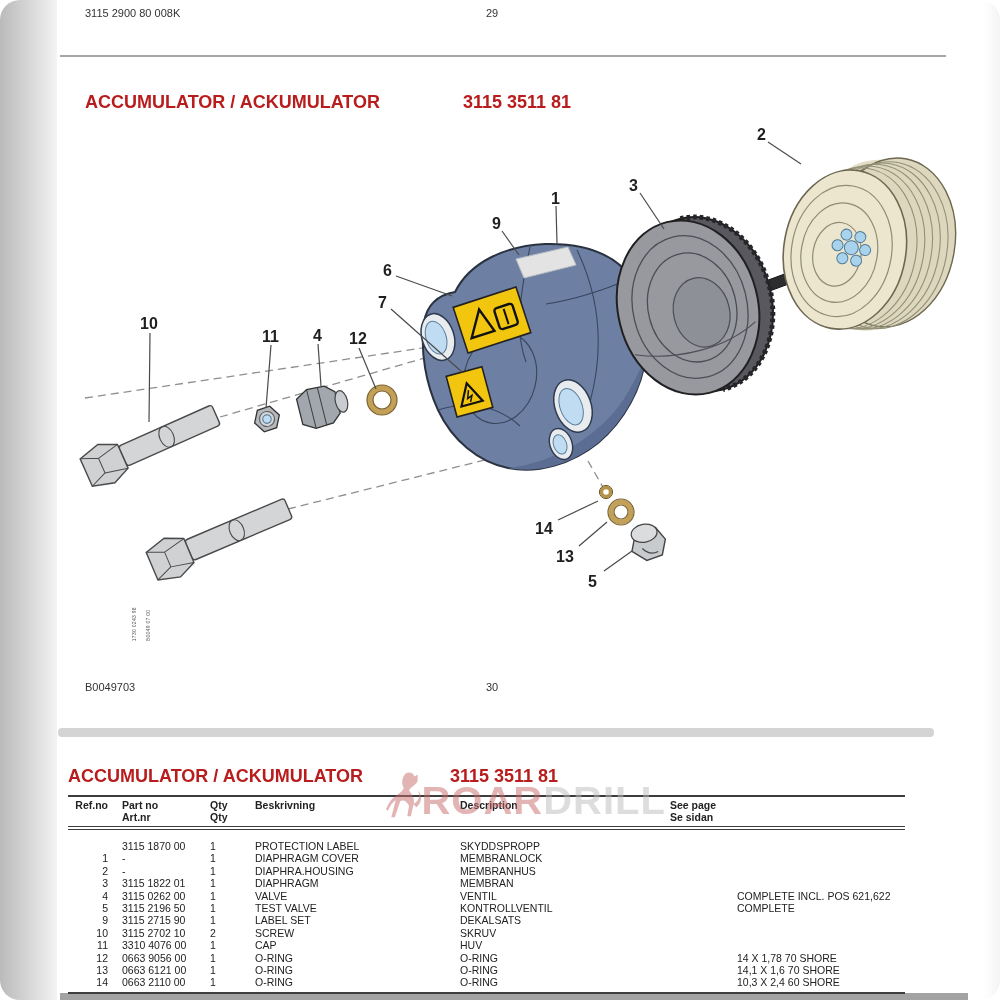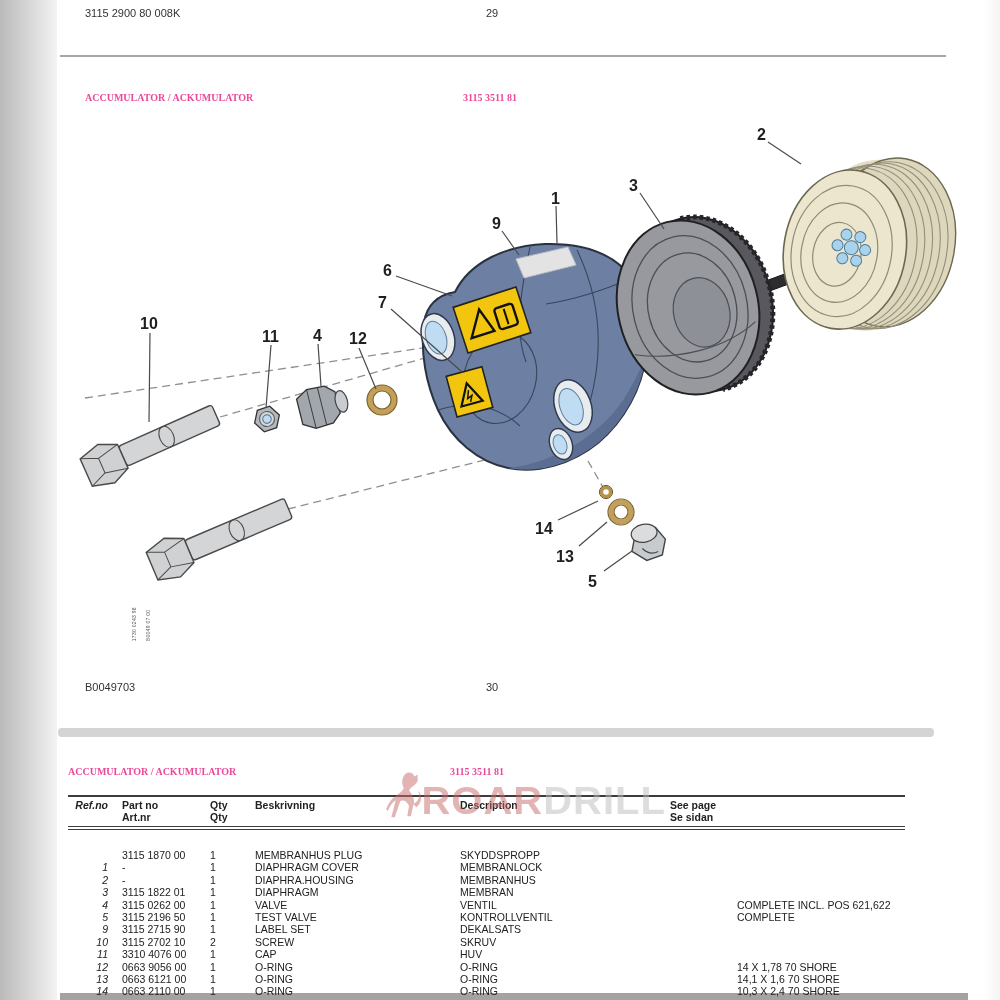--- a/index.html
+++ b/index.html
@@ -1,41 +1,41 @@
 <!DOCTYPE html>
 <html><head>
 <meta charset="utf-8">
 <style>
   html,body{margin:0;padding:0;background:#ffffff;}
   #page{position:relative;width:1000px;height:1000px;background:#ffffff;overflow:hidden;
-        font-family:"Liberation Sans", sans-serif;color:#222;}
+        font-family:"Liberation Sans", sans-serif;color:#222;border-radius:20px;}
   .edge-left{position:absolute;left:0;top:0;width:57px;height:1000px;
              background:linear-gradient(90deg,#bababa,#d9d9d9 55%,#f3f3f3);}
   .edge-right{position:absolute;right:0;top:0;width:16px;height:1000px;
               background:linear-gradient(270deg,#f4f4f4,#ffffff);}
   .hdr-text{position:absolute;font-size:11px;color:#333;white-space:pre;}
   .rule-top{position:absolute;left:60px;top:55px;width:886px;height:2px;background:#a6a6a6;}
-  .title{position:absolute;font-size:10px;font-weight:bold;color:#ec4899;white-space:pre;font-family:Liberation Serif, serif;}
+  .title{position:absolute;font-size:18px;font-weight:bold;color:#b91c1c;white-space:pre;}
   .sep-band{position:absolute;left:58px;top:728px;width:876px;height:9px;background:#d4d4d4;border-radius:4px;}
   .bottom-band{position:absolute;left:60px;top:993px;width:908px;height:7px;background:#a3a3a3;}
   .side-note{position:absolute;left:124px;top:648px;transform:rotate(-90deg);transform-origin:0 0;
              font-size:5px;line-height:7px;color:#555;letter-spacing:.3px;white-space:pre;}
   
   #tablewrap{position:absolute;left:68px;top:795px;width:837px;z-index:2;}
   .t-rule{height:2px;background:#3d3d3d;}
   .t-rule-thin{height:1px;background:#3d3d3d;}
   .t-gap{height:2px;}
   .thead,.trow{display:grid;grid-template-columns:44px 88px 45px 205px 210px 67px 178px;}
   .thead{padding:2px 0 3px 0;}
   .thead .tcell{font-weight:bold;font-size:10.5px;line-height:12px;white-space:pre;}
   .trow{height:12.4px;}
   .tcell{font-size:10.5px;line-height:12.4px;white-space:pre;overflow:visible;}
-  .tcell.c0{text-align:right;padding-right:4px;font-style:italic;}
+  .tcell.c0{text-align:right;padding-right:4px;}
   .tcell.c1,.tcell.c2,.tcell.c3,.tcell.c4,.tcell.c5,.tcell.c6{padding-left:10px;}
-  #rows{margin-top:19px;}
+  #rows{margin-top:10px;}
   
   #watermark{position:absolute;left:386px;top:763px;width:280px;height:58px;z-index:6;
              opacity:.5;pointer-events:none;display:flex;align-items:flex-end;}
   #watermark .wm-text{font-weight:bold;font-size:40px;line-height:40px;letter-spacing:1px;
              transform:scaleY(.95);white-space:pre;}
   svg{display:block;}
   #diagram{position:absolute;left:0;top:0;z-index:1;}
   .callout{font-size:16px;font-weight:bold;fill:#1f1f1f;font-family:"Liberation Sans",sans-serif;}
 </style>
 </head>
@@ -246,21 +246,21 @@
       <div class="tcell c5"><span>See page</span><br><span>Se sidan</span></div>
     </div>
     <div class="t-rule-thin"></div>
     <div class="t-gap"></div>
     <div class="t-rule-thin"></div>
     <div id="rows">
         <div class="trow">
           <div class="tcell c0"></div>
           <div class="tcell c1">3115 1870 00</div>
           <div class="tcell c2">1</div>
-          <div class="tcell c3">MEMBRANHUS PLUG</div>
+          <div class="tcell c3">PROTECTION LABEL</div>
           <div class="tcell c4">SKYDDSPROPP</div>
           <div class="tcell c5"></div>
           <div class="tcell c6"></div>
         </div>
         <div class="trow">
           <div class="tcell c0">1</div>
           <div class="tcell c1">-</div>
           <div class="tcell c2">1</div>
           <div class="tcell c3">DIAPHRAGM COVER</div>
           <div class="tcell c4">MEMBRANLOCK</div>
@@ -348,21 +348,21 @@
           <div class="tcell c5"></div>
           <div class="tcell c6">14,1 X 1,6 70 SHORE</div>
         </div>
         <div class="trow">
           <div class="tcell c0">14</div>
           <div class="tcell c1">0663 2110 00</div>
           <div class="tcell c2">1</div>
           <div class="tcell c3">O-RING</div>
           <div class="tcell c4">O-RING</div>
           <div class="tcell c5"></div>
-          <div class="tcell c6">10,3 X 2,4 70 SHORE</div>
+          <div class="tcell c6">10,3 X 2,4 60 SHORE</div>
         </div>
       </div>
     <div class="t-rule" style="margin-top:3px;"></div>
   </div>
 
   <div id="watermark">
     <svg width="40" height="52" viewBox="0 0 40 52">
       <path fill="#c96b6b" d="M22 2 C26 -1 31 1 32 5 L36 3 C35 7 37 10 34 13 C31 16 28 17 26 21
         C30 26 33 31 31 37 L28 50 L24 50 L26 38 C23 33 20 31 16 33 L10 51 L6 51 L11 32
         C7 34 5 38 2 44 L0 42 C3 35 6 30 11 27 C14 24 18 23 20 18 C17 13 18 6 22 2 Z

